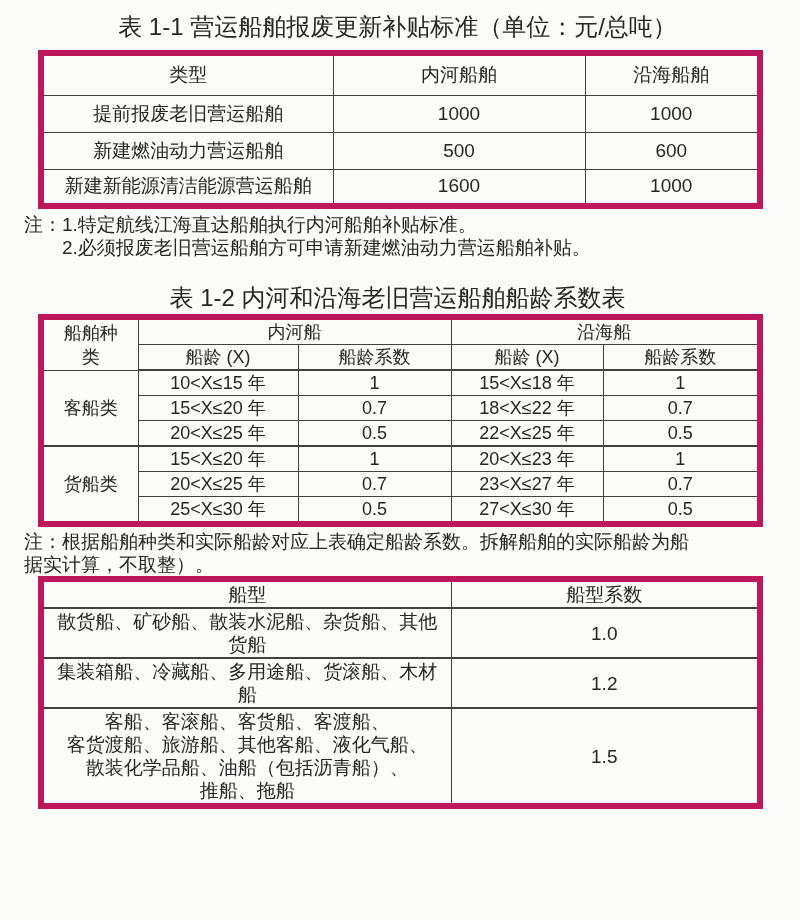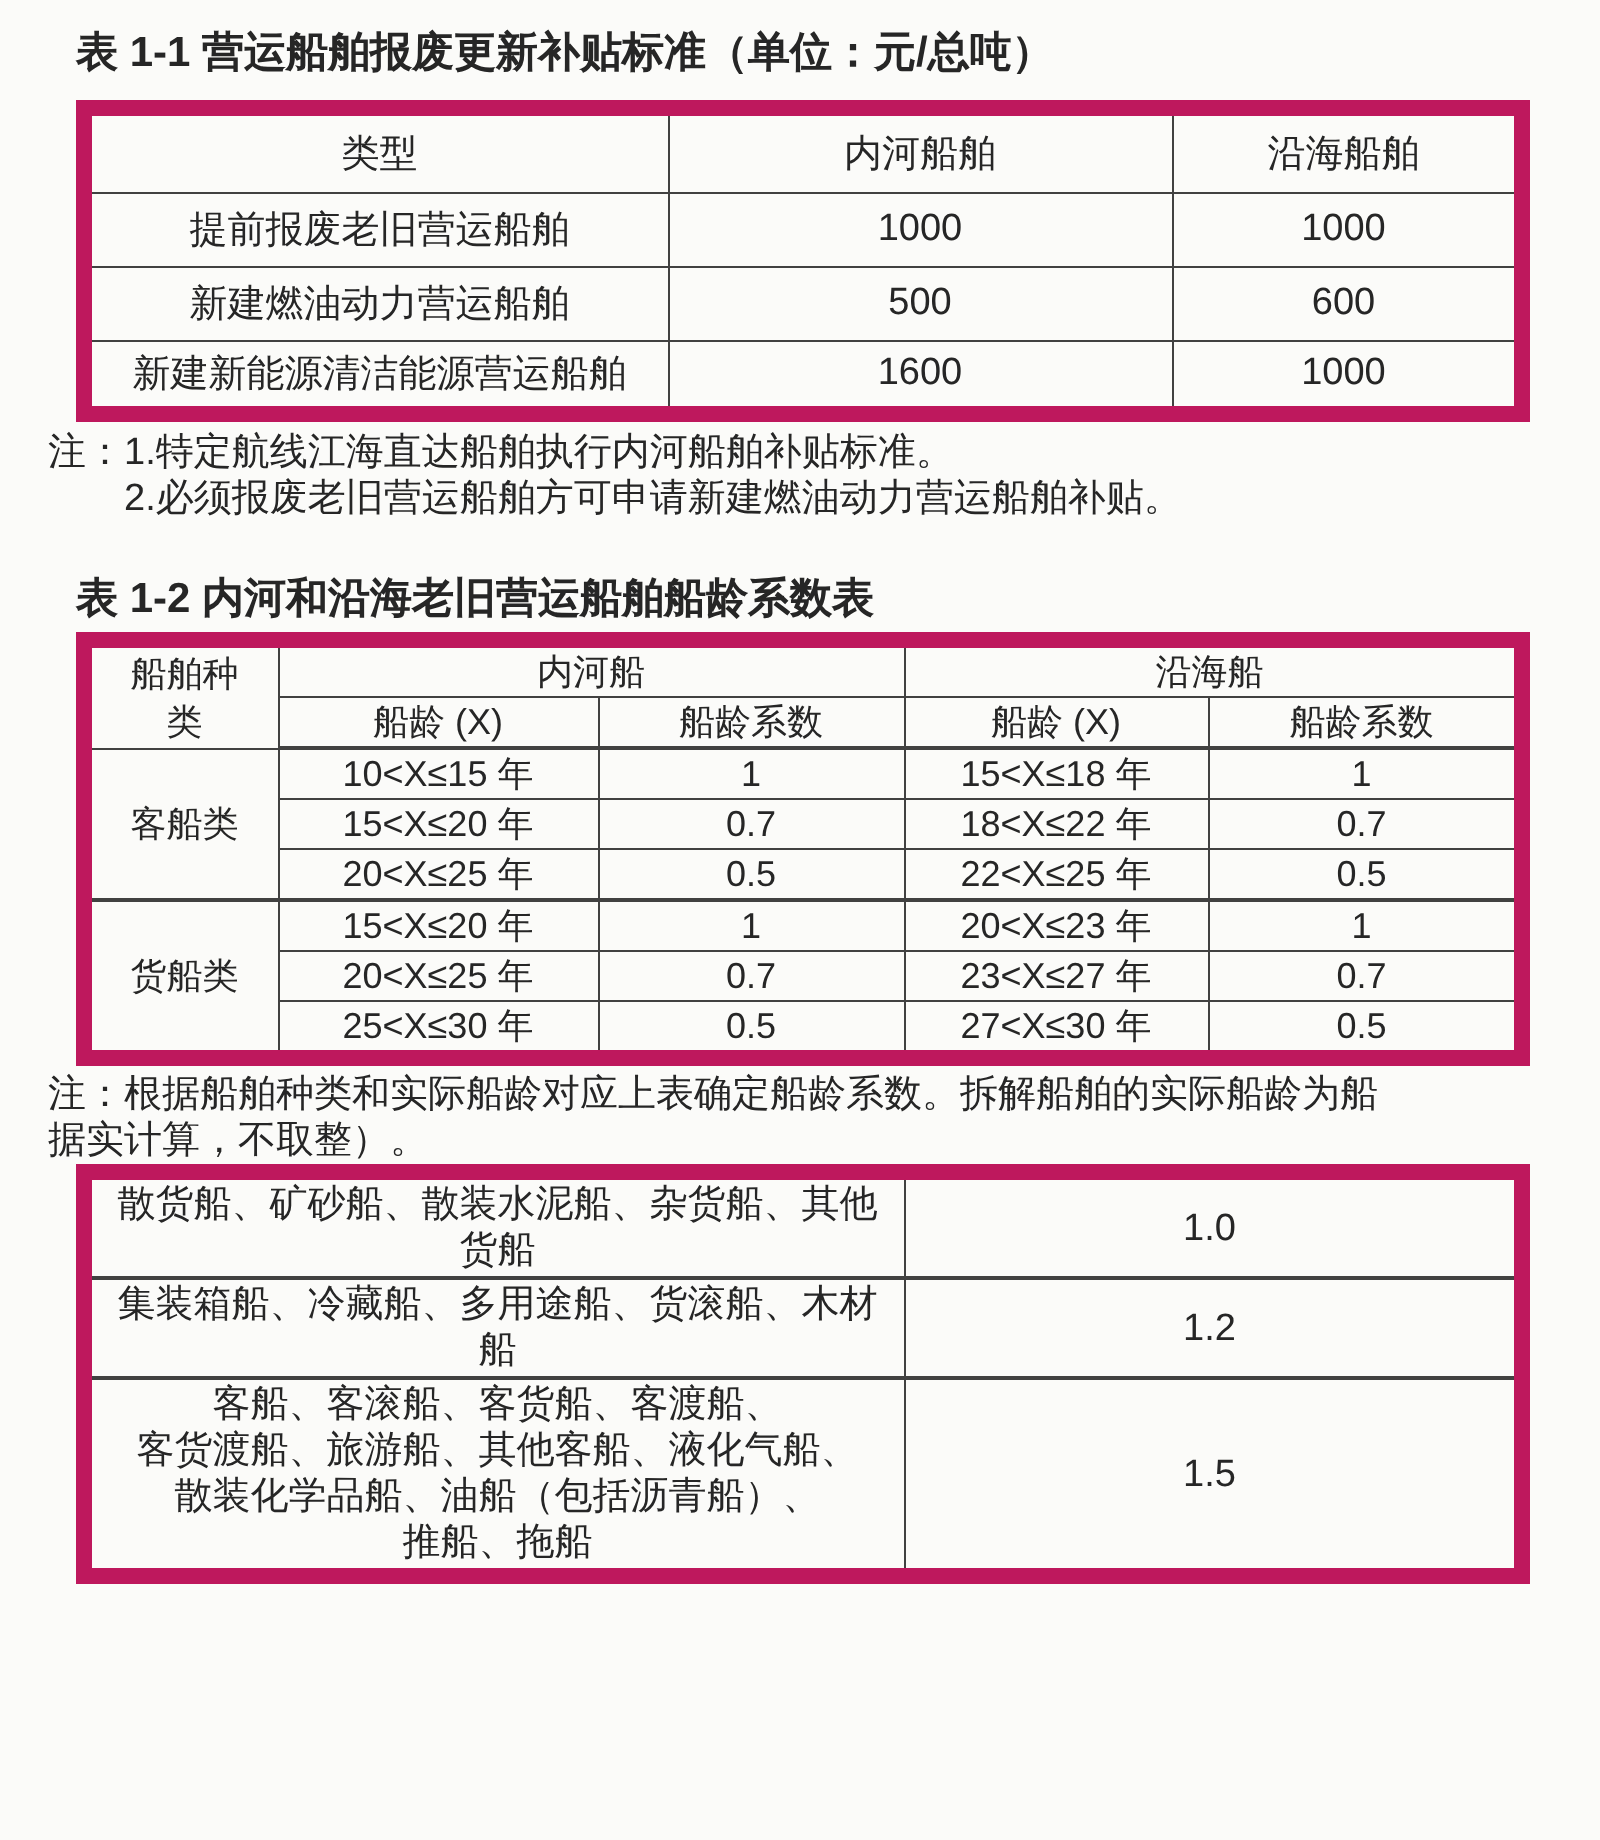--- a/index.html
+++ b/index.html
@@ -13,34 +13,35 @@
     overflow: hidden;
     font-family: "Liberation Sans", "DejaVu Sans", sans-serif;
     color: #262626;
     -webkit-font-smoothing: antialiased;
   }
   .doc {
     padding: 12px 43px 0 38px;
     box-sizing: border-box;
   }
   .tbl-title {
-    font-size: 21px;
-    font-weight: bold;
+    font-size: 24px;
+    font-weight: normal;
+    text-align: center;
     line-height: 26px;
     margin: 0;
   }
   #title-1 { margin: 2px 0 10px 0; }
   #title-2 { margin: 26px 0 3px 0; }
   #title-3 { margin: 28px 0 12px 0; }
 
   table {
     border-collapse: collapse;
     table-layout: fixed;
     width: 719px;
-    border: 8px solid #be185d;
+    border: 6px solid #be185d;
   }
   th, td {
     border: 1px solid #414141;
     font-weight: normal;
     text-align: center;
     vertical-align: middle;
     padding: 1px 4px;
     box-sizing: border-box;
     overflow: hidden;
   }
@@ -179,20 +180,24 @@
   <div class="note-single">注：根据船舶种类和实际船龄对应上表确定船龄系数。拆解船舶的实际船龄为船
 据实计算，不取整）。</div>
 
 
   <table class="t3">
     <colgroup>
         <col style="width:410px">
         <col style="width:309px">
       </colgroup>
     <tbody>
+        <tr style="height:29px">
+      <th>船型</th>
+      <th>船型系数</th>
+    </tr>
     <tr style="height:50px">
       <td class="pre">散货船、矿砂船、散装水泥船、杂货船、其他
 货船</td>
       <td>1.0</td>
     </tr>
     <tr style="height:50px">
       <td class="pre">集装箱船、冷藏船、多用途船、货滚船、木材
 船</td>
       <td>1.2</td>
     </tr>

